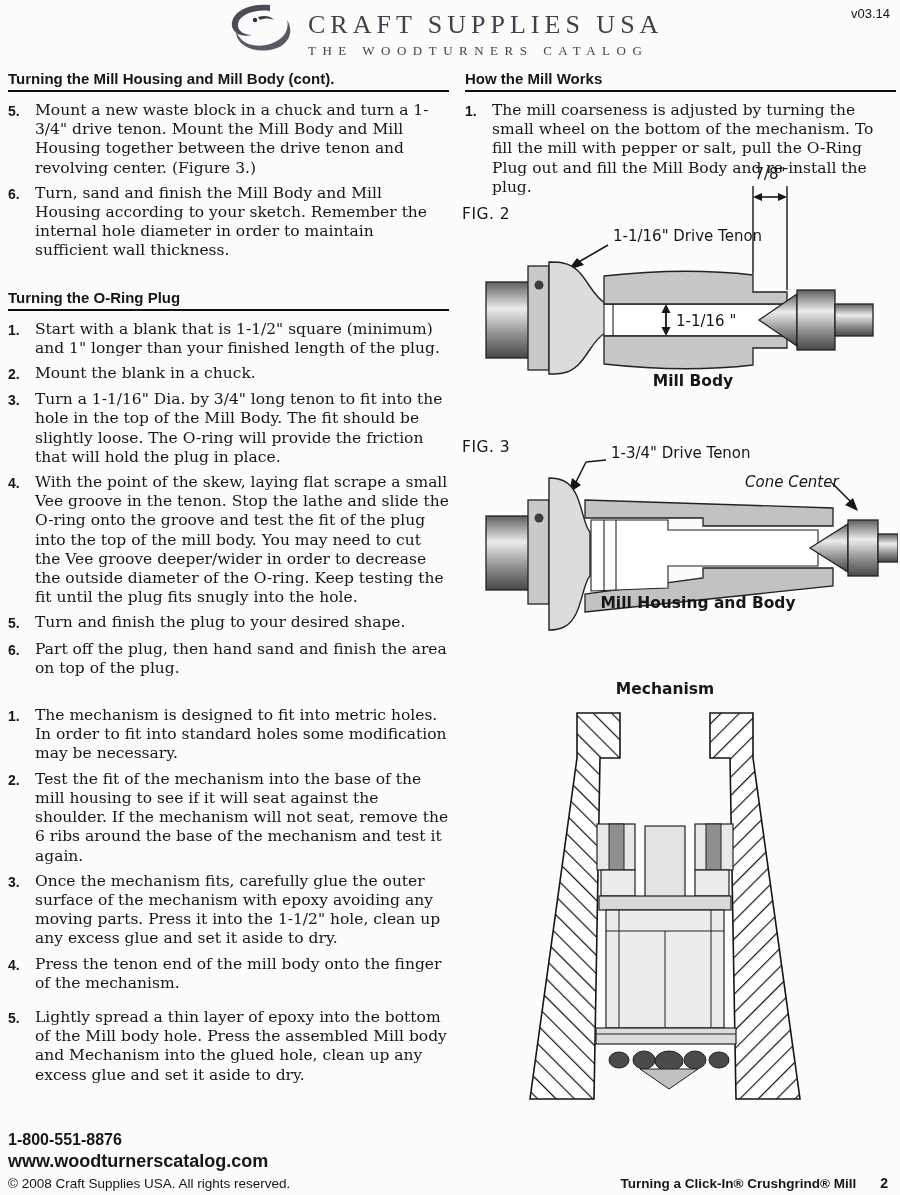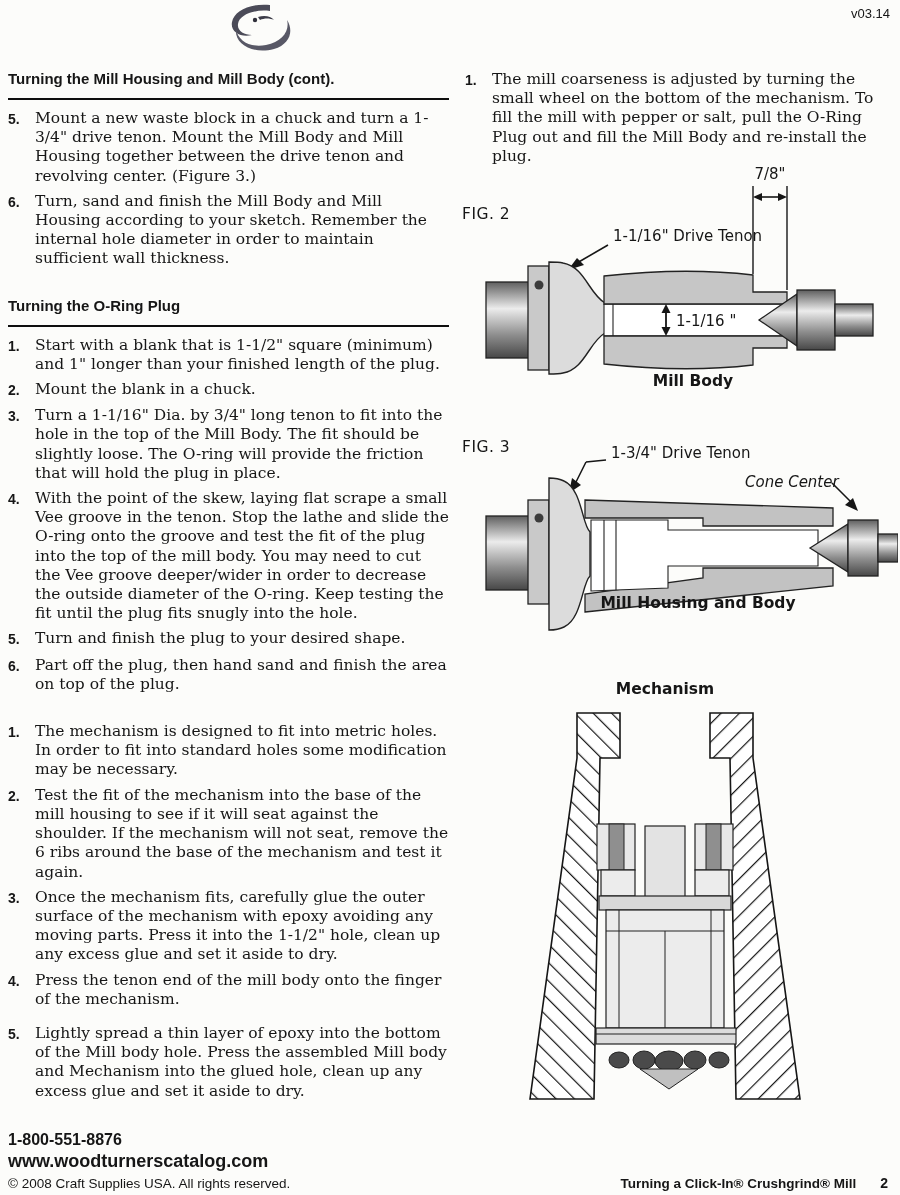--- a/index.html
+++ b/index.html
@@ -12,21 +12,21 @@
   .brand-tag{font-size:13px;letter-spacing:6.5px;margin-top:3px;white-space:nowrap;}
   .version{position:absolute;right:10px;top:6px;font-family:"Liberation Sans",sans-serif;
            font-weight:normal;font-size:13px;}
   
   .col{position:absolute;top:70px;}
   .col-left{left:8px;width:441px;}
   .col-right{left:465px;width:431px;}
   .section{margin-top:28px;}
   .section:first-child{margin-top:0;}
   .sec-heading{font-family:"Liberation Sans",sans-serif;font-weight:bold;font-size:15px;
-               border-bottom:2.5px solid #0e0e0e;padding-bottom:11px;margin:0 0 9px 0;}
+               border-bottom:2.5px solid #0e0e0e;padding-bottom:3px;margin:0 0 9px 0;}
   .li{display:flex;margin-bottom:6px;font-size:15.5px;line-height:19.2px;}
   .li .num{flex:none;width:27px;font-family:"Liberation Sans",sans-serif;font-weight:bold;
            font-size:14px;padding-top:1px;}
   .li .txt{flex:1;}
   .gap-lg{margin-top:15px;}
   
   .fig{position:absolute;}
   .fig svg{display:block;width:100%;height:100%;}
   #fig2{left:458px;top:164px;width:440px;height:234px;}
   #fig3{left:458px;top:428px;width:440px;height:214px;text-align:center;}
@@ -46,20 +46,24 @@
 <body>
 
 <div class="page">
 
   <svg class="hdr-logo" viewBox="0 0 80 56">
     <path d="M46,2 C26,0 10,8 8,19 C6,29 17,35 28,32 C20,32 13,28 14,21 C15,12 30,6 46,8 Z" fill="#4b4b58"></path>
     <path d="M12,26 C10,40 28,52 50,46 C66,41 70,28 63,17 C66,28 58,39 42,42 C26,45 14,38 12,26 Z" fill="#585866"></path>
     <path d="M34,14 C40,12 47,13 50,17 C46,15 40,15 36,17 Z" fill="#3c3c48"></path>
     <circle cx="31" cy="17" r="2.2" fill="#30303b"></circle>
   </svg>
+  <div class="brand">
+    <div class="brand-name">CRAFT SUPPLIES USA</div>
+    <div class="brand-tag">THE WOODTURNERS CATALOG</div>
+  </div>
   <div class="version">v03.14</div>
 
   <div class="col col-left">
 
     <div class="section">
       <div class="sec-heading">Turning the Mill Housing and Mill Body (cont).</div>
       <div class="li">
         <span class="num">5.</span>
         <span class="txt">Mount a new waste block in a chuck and turn a 1-3/4" drive tenon.  Mount the Mill Body and Mill Housing together between the drive tenon and revolving center.  (Figure 3.)</span>
       </div>
@@ -116,20 +120,21 @@
       </div>
       <div class="li gap-lg">
         <span class="num">5.</span>
         <span class="txt">Lightly spread a thin layer of epoxy into the bottom of the Mill body hole.  Press the assembled Mill body and Mechanism into the glued hole, clean up any excess glue and set it aside to dry.</span>
       </div>
     </div>
   </div>
 
   <div class="col col-right">
     <div class="section">
+      <div class="sec-heading">How the Mill Works</div>
       <div class="li">
         <span class="num">1.</span>
         <span class="txt">The mill coarseness is adjusted by turning the small wheel on the bottom of the mechanism.  To fill the mill with pepper or salt, pull the O-Ring Plug out and fill the Mill Body and re-install the plug.</span>
       </div>
     </div>
   </div>
 
   <div class="fig" id="fig2">
     <svg viewBox="0 0 440 234">
       <defs>

